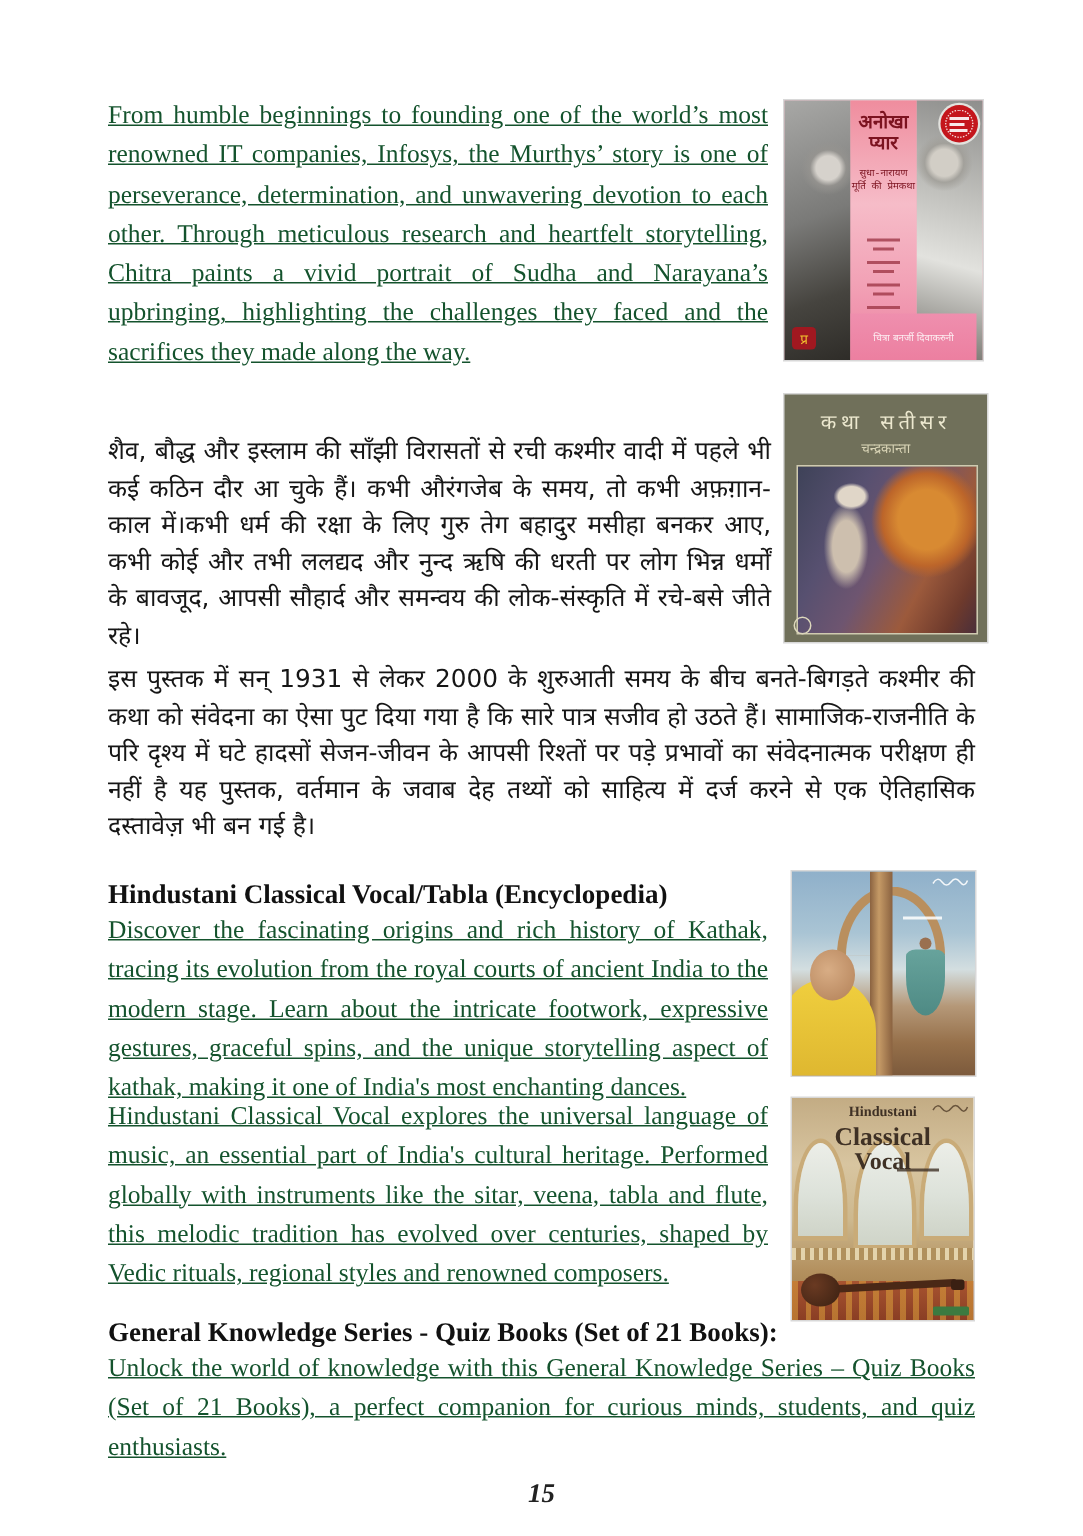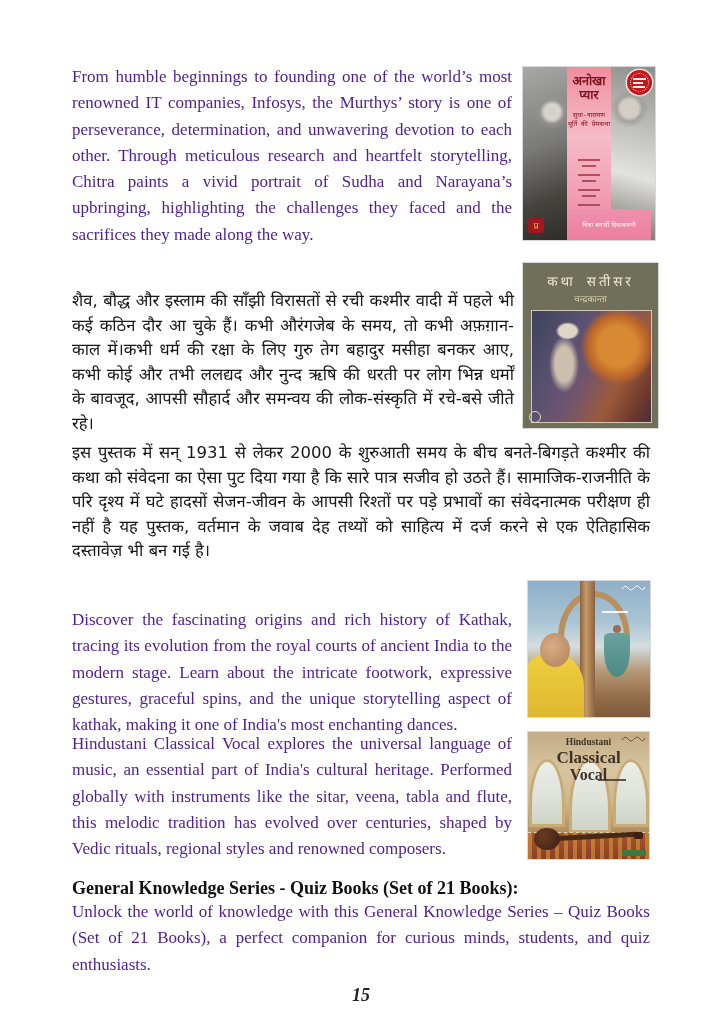--- a/index.html
+++ b/index.html
@@ -2,21 +2,22 @@
 <html><head>
 <meta charset="utf-8">
 <style>
   html,body{margin:0;padding:0;background:#ffffff;}
   #page{
     position:relative;width:722px;height:1024px;background:#ffffff;overflow:hidden;
     font-family:"Liberation Serif", serif;color:#1c1c1c;
   }
   .eng{
     position:absolute;font-size:17px;line-height:26.3px;text-align:justify;
-    color:#4c1d95;
+    color:#14532d;
+    text-decoration:underline;
   }
   .hindi{
     position:absolute;font-size:16.5px;line-height:24.6px;text-align:justify;
     font-family:"DejaVu Sans", sans-serif;color:#161616;
   }
   .heading{
     position:absolute;font-size:18px;font-weight:bold;color:#111;
     font-family:"Liberation Serif", serif;white-space:nowrap;
   }
   .pageno{
@@ -79,21 +80,21 @@
   .c3 .face{position:absolute;left:12px;bottom:50px;width:30px;height:34px;border-radius:50%;
     background:radial-gradient(circle at 40% 40%, #d8ad85, #b28057);}
   .c3 .dancer{position:absolute;left:76px;top:52px;width:26px;height:44px;
     background:linear-gradient(180deg,#67a39c,#4e8a84);border-radius:30% 30% 60% 60%/12% 12% 70% 70%;}
   .c3 .dhead{position:absolute;left:85px;top:44px;width:8px;height:8px;border-radius:50%;background:#9a7050;}
   .c3 .t{position:absolute;left:0;top:3px;width:122px;text-align:center;font-size:21px;
     font-family:"Liberation Serif", serif;color:#ffffff;text-shadow:0 1px 2px rgba(40,40,60,.55);}
   .c3 .by{position:absolute;left:74px;top:30px;width:26px;height:2px;background:rgba(255,255,255,.85);}
   .c3 .pub{position:absolute;right:4px;top:3px;width:26px;height:7px;opacity:.9;}
   
-  .c4{left:528px;top:732px;width:121px;height:127px;
+  .c4{left:528px;top:732px;width:121px;height:148px;
     background:linear-gradient(180deg,#c3ac84 0%,#d8c5a0 30%,#cdb88e 55%,#b3905e 78%,#9a7744 100%);
     overflow:hidden;}
   .c4 .w1,.c4 .w2,.c4 .w3{position:absolute;top:30px;border-radius:50% 50% 0 0/70% 70% 0 0;
     background:linear-gradient(180deg,#eceee8 0%,#dde2da 55%,#cfd4c8 100%);box-shadow:0 0 0 3px #c9ab78;}
   .c4 .w1{left:4px;width:30px;height:62px;}
   .c4 .w2{left:44px;width:36px;height:68px;}
   .c4 .w3{left:88px;width:30px;height:62px;}
   .c4 .rail{position:absolute;left:0;top:100px;width:121px;height:8px;
     background:repeating-linear-gradient(90deg,#e3d3ac 0 3px,#b0905c 3px 6px);}
   .c4 .carpet{position:absolute;left:0;bottom:0;width:121px;height:26px;
@@ -155,20 +156,21 @@
 
   <div class="cover c2">
     <div class="t">कथा सतीसर</div>
     <div class="a">चन्द्रकान्ता</div>
     <div class="paint"></div>
     <div class="ring"></div>
   </div>
 
   <p class="hindi" style="left:72px;top:441px;width:578px;margin:0;">इस पुस्तक में सन् 1931 से लेकर 2000 के शुरुआती समय के बीच बनते-बिगड़ते कश्मीर की कथा को संवेदना का ऐसा पुट दिया गया है कि सारे पात्र सजीव हो उठते हैं। सामाजिक-राजनीति के परि दृश्य में घटे हादसों सेजन-जीवन के आपसी रिश्तों पर पड़े प्रभावों का संवेदनात्मक परीक्षण ही नहीं है यह पुस्तक, वर्तमान के जवाब देह तथ्यों को साहित्य में दर्ज करने से एक ऐतिहासिक दस्तावेज़ भी बन गई है।</p>
 
+  <div class="heading" style="left:72px;top:586px;">Hindustani Classical Vocal/Tabla (Encyclopedia)</div>
   <p class="eng" style="left:72px;top:607px;width:440px;margin:0;">Discover the fascinating origins and rich history of Kathak, tracing its evolution from the royal courts of ancient India to the modern stage. Learn about the intricate footwork, expressive gestures, graceful spins, and the unique storytelling aspect of kathak, making it one of India's most enchanting dances.</p>
 
   <div class="cover c3">
     <div class="arch"></div>
     <div class="col"></div>
     <div class="dancer"></div>
     <div class="dhead"></div>
     <div class="man"></div>
     <div class="face"></div>
     <div class="by"></div>

